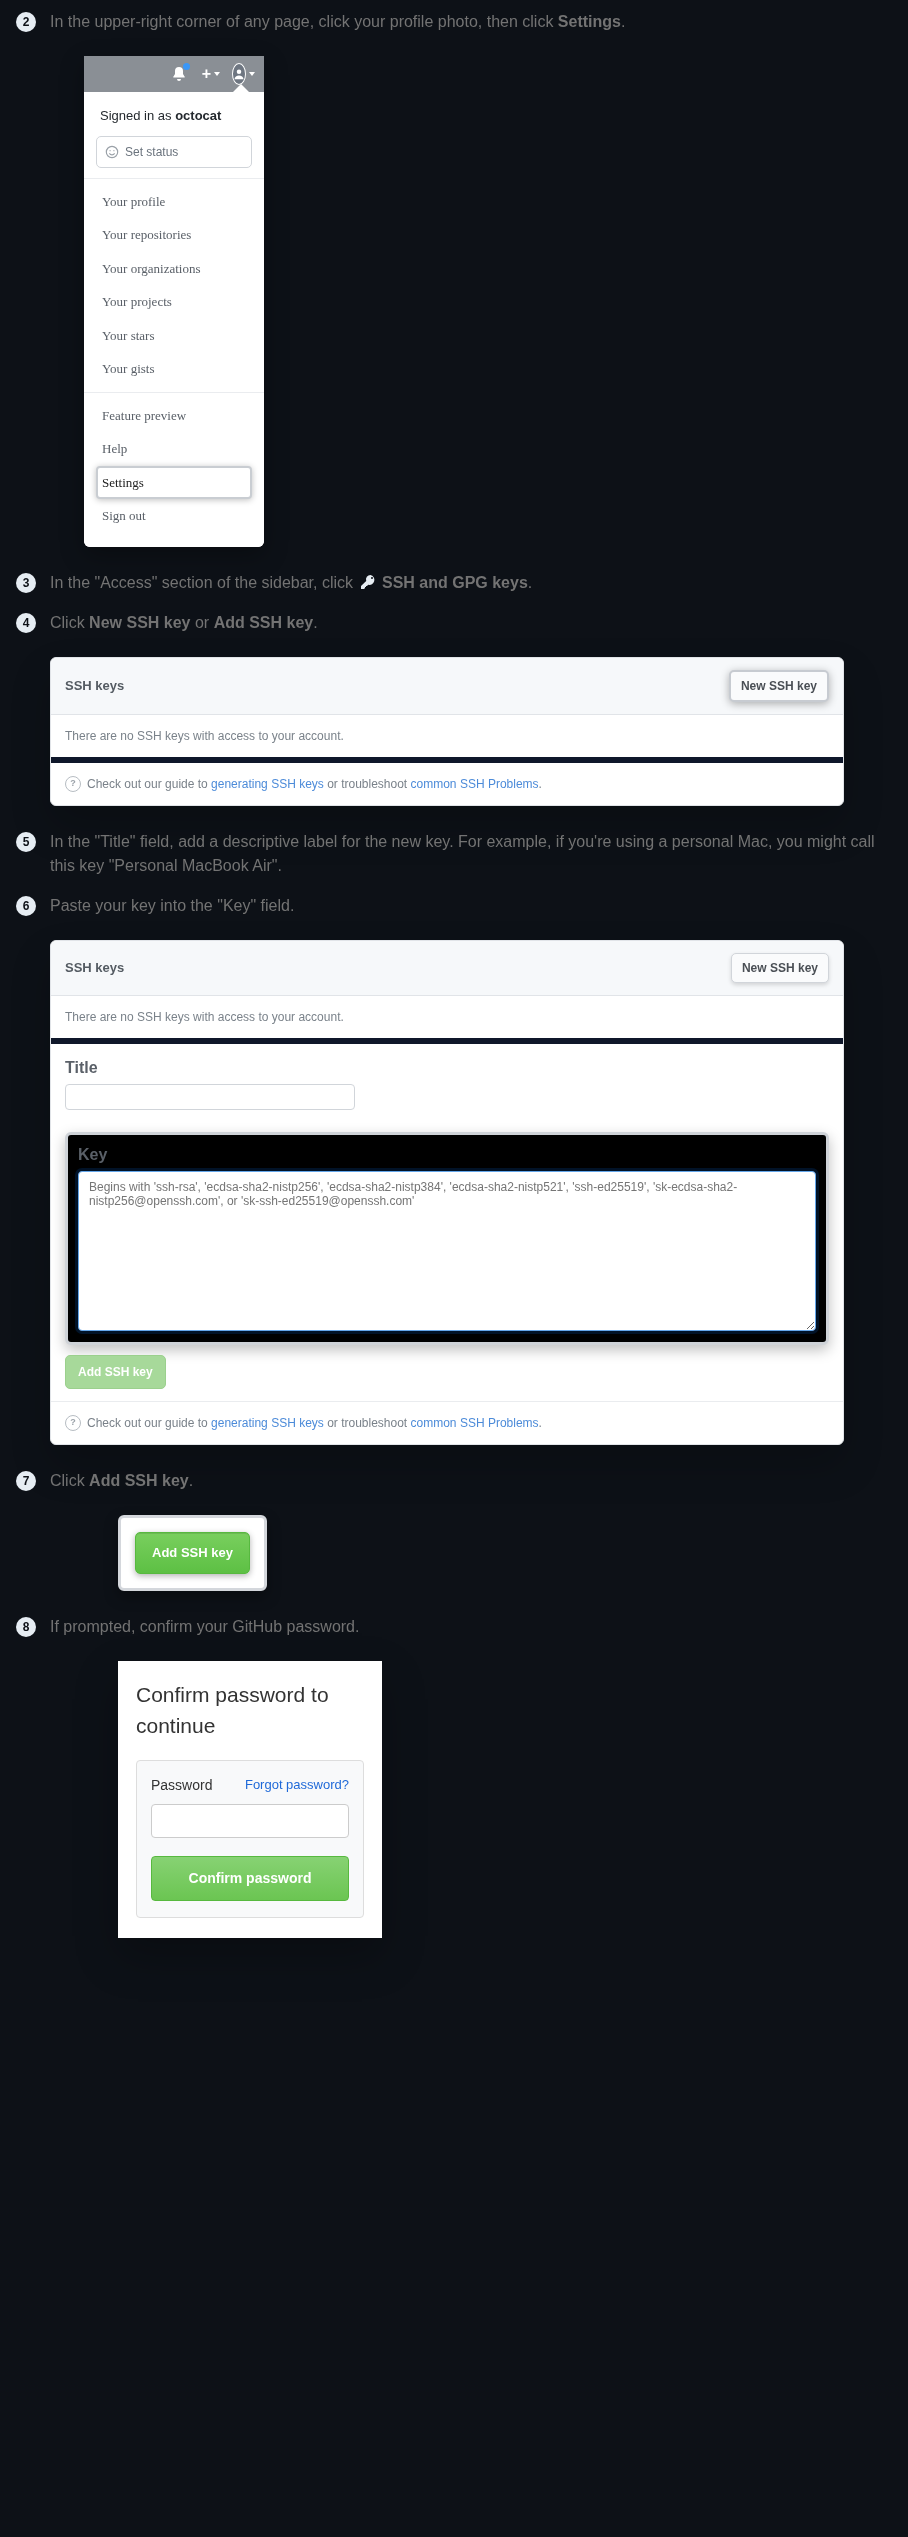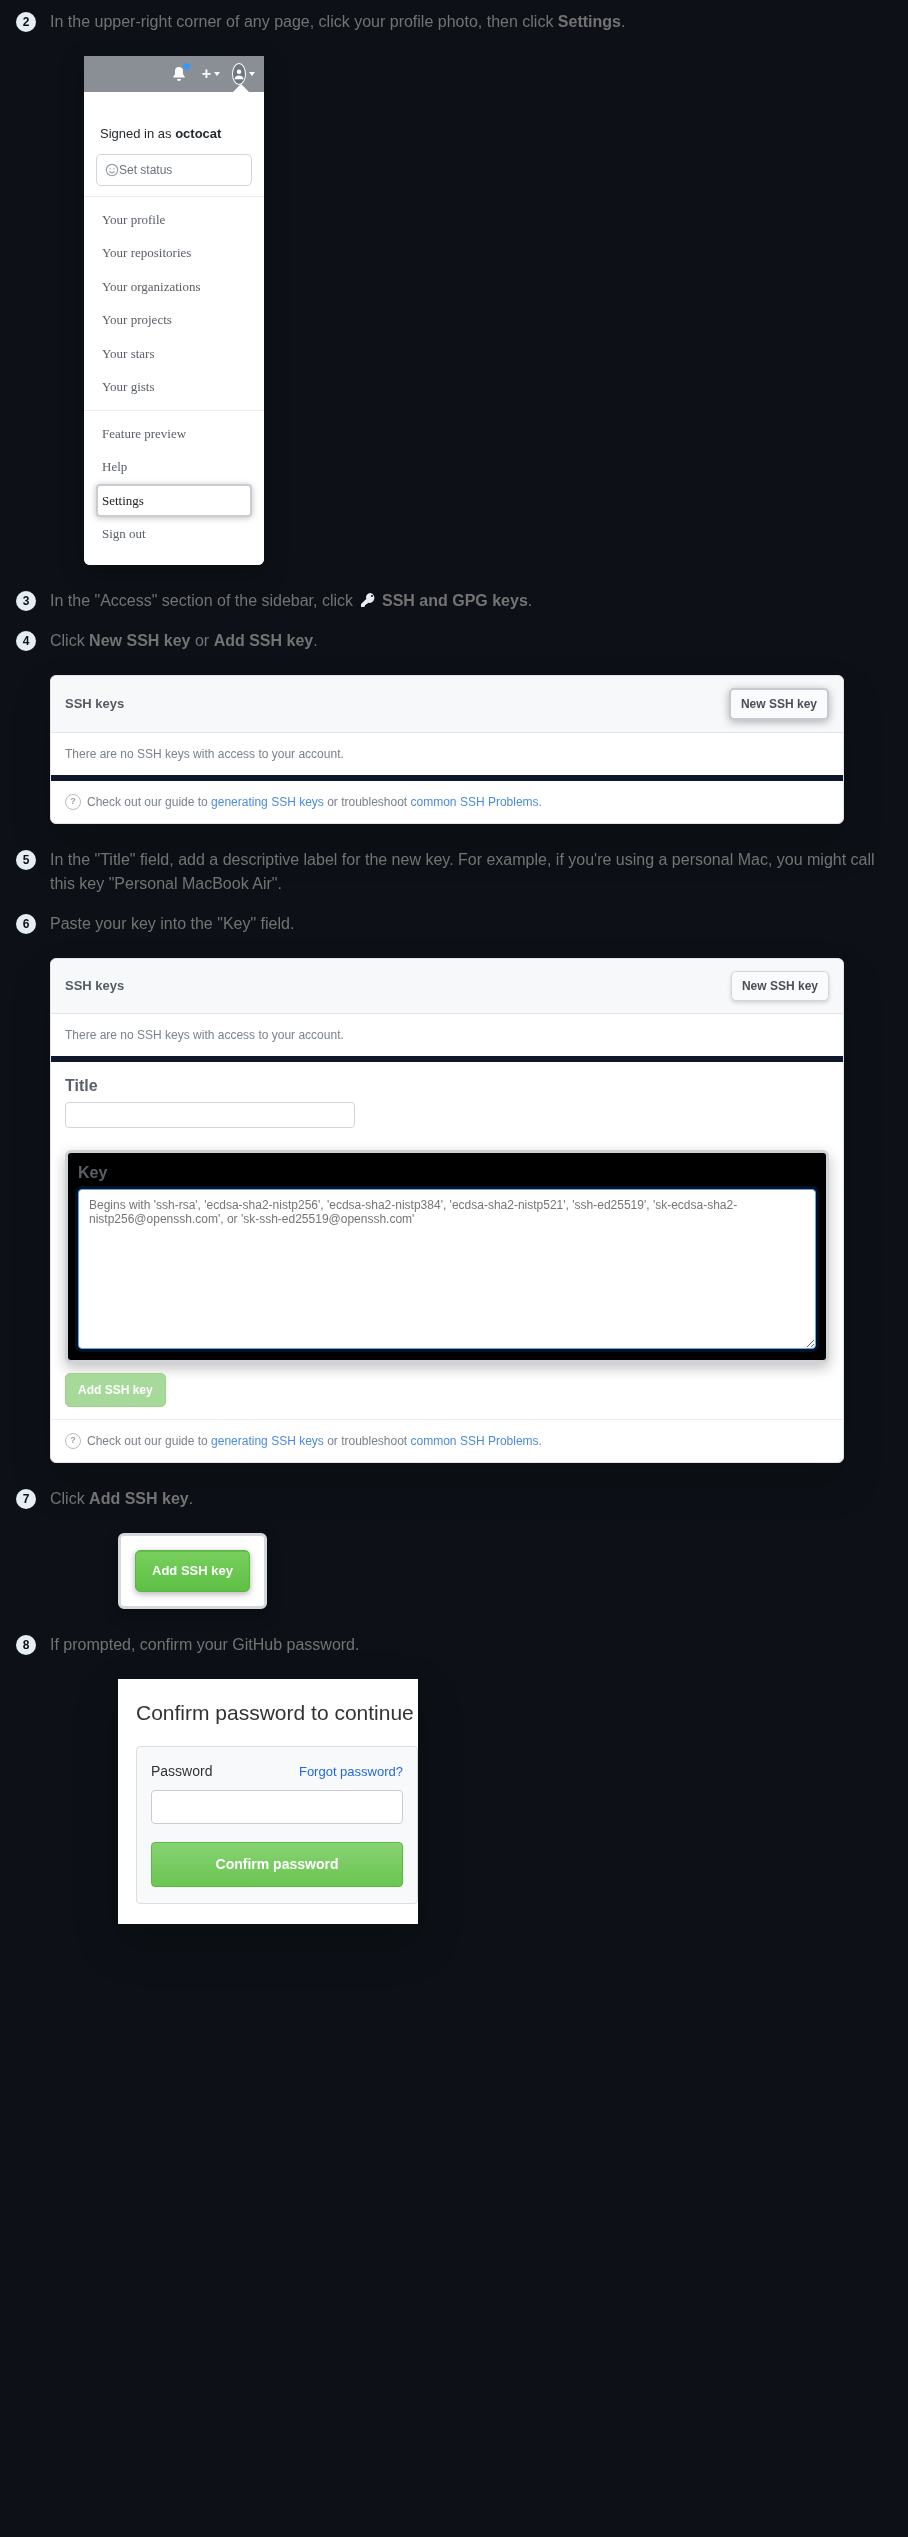--- a/index.html
+++ b/index.html
@@ -93,31 +93,31 @@
   }
   .fig-menu .pointer {
     position: absolute;
     top: 28px; right: 15px;
     width: 0; height: 0;
     border-left: 8px solid transparent;
     border-right: 8px solid transparent;
     border-bottom: 8px solid #fff;
   }
   .fig-menu .body {
-    padding: 28px 12px 8px 12px;
+    padding: 10px 12px 8px 12px;
     font-size: 13px;
     background:#fff;
   }
   .fig-menu .signed { color:#24292e; padding: 4px 4px 10px 4px; }
   .fig-menu .signed b { font-weight:600; }
   .fig-menu .status-btn {
     border: 1px solid #d1d5da;
     border-radius: 5px;
     padding: 6px 8px;
-    display: flex; align-items: center; 
+    display: flex; align-items: center; gap: 6px;
     color: #6a737d;
     font-size: 12px;
     margin-bottom: 10px;
   }
   .fig-menu .sep { height:1px; background:#eaecef; margin: 0 -12px; }
   .fig-menu .menu-list { padding: 6px 0; }
   .fig-menu .menu-item {
     padding: 5px 4px;
     color: #5a6068;
     font-size: 13px;
@@ -234,23 +234,23 @@
     background:#fff;
     padding:14px;
     border:3px solid #d4d7dc;
     border-radius:6px;
     box-shadow: 0 6px 14px rgba(0,0,0,.35);
   }
 
   
   .fig-confirm {
     margin-left: 34px;
-    width: 300px;
+    width: 264px;
     background:#fff;
-    padding: 18px 0 20px 18px;
+    padding: 18px 18px 20px 18px;
     box-shadow: 0 18px 40px rgba(0,0,0,.25);
     color:#333;
     box-sizing:border-box;
   }
   .fig-confirm h2 {
     font-size: 21px;
     font-weight: 400;
     margin: 0 0 18px 0;
     color:#333;
   }

